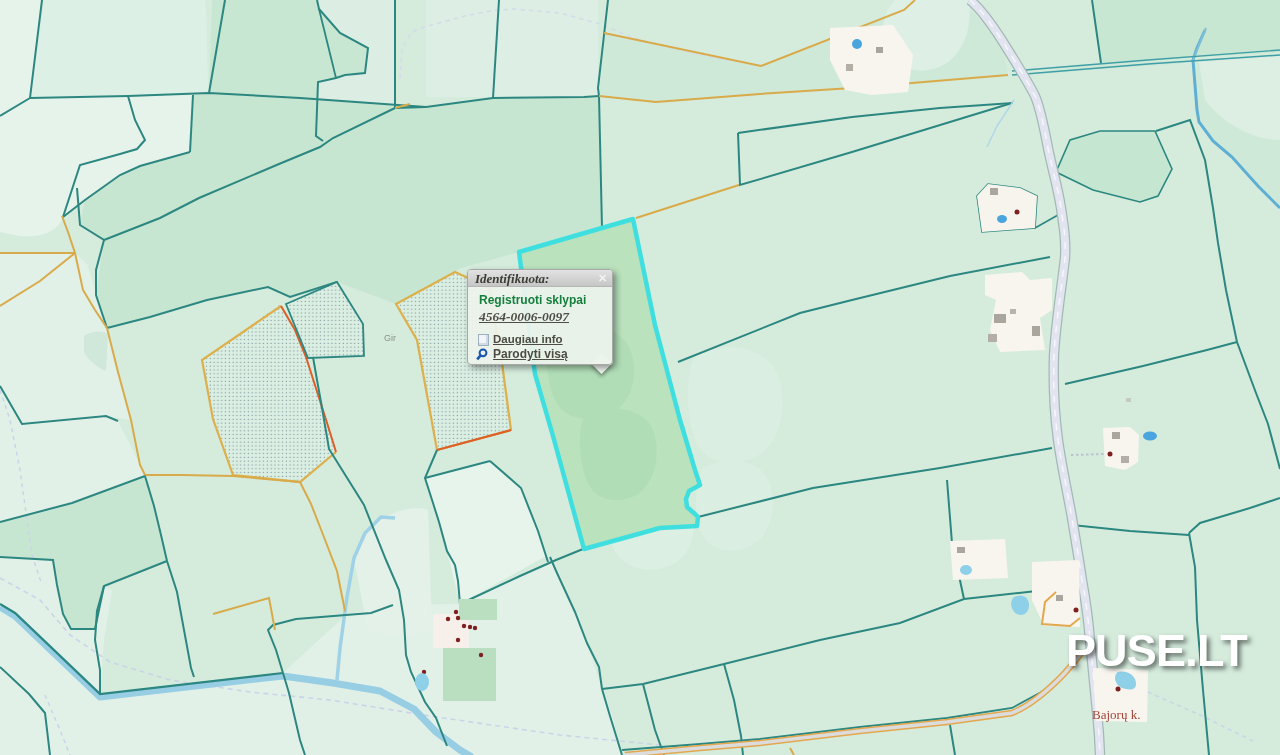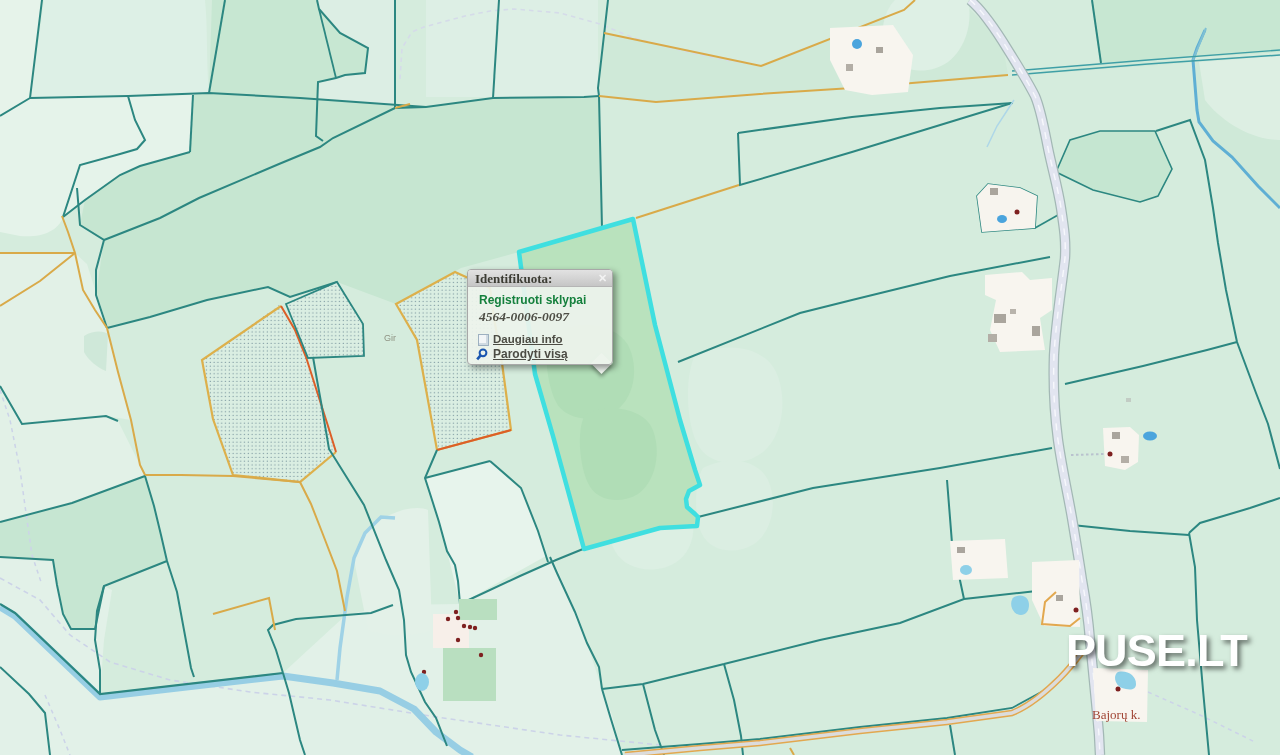--- a/index.html
+++ b/index.html
@@ -331,27 +331,27 @@
 
 <text x="1092" y="719" font-size="13" fill="#a04434" font-family="Liberation Serif, serif">Bajorų k.</text>
 </svg>
 
 <div style="position:absolute;left:594px;top:356px;width:15px;height:15px;background:#f2f7f2;transform:rotate(45deg);box-shadow:2px 2px 4px rgba(0,0,0,0.35);"></div>
 
 <div style="position:absolute;left:467px;top:269px;width:144px;height:94px;background:rgba(237,243,236,0.93);border:1px solid #a8a8a8;border-radius:4px;box-shadow:3px 3px 6px rgba(0,0,0,0.4);">
 
   <div style="position:absolute;left:0;top:0;right:0;height:16px;background:linear-gradient(#e2e2e2,#c6c6c6);border-bottom:1px solid #b5b5b5;border-radius:3px 3px 0 0;"></div>
 
-  <span style="position:absolute;left:7px;top:1px;font-family:'Liberation Serif',serif;font-weight:bold;font-size:13px;color:#3c3c34;">Identifikuota:</span>
+  <span style="position:absolute;left:7px;top:1px;font-family:'Liberation Serif',serif;font-style:italic;font-weight:bold;font-size:13px;color:#3c3c34;">Identifikuota:</span>
 
   <span style="position:absolute;left:130px;top:2px;color:#f2f2f2;font-size:11px;font-weight:bold;">✕</span>
 
   <span style="position:absolute;left:11px;top:23px;font-size:12px;font-weight:bold;color:#15803d;font-family:'Liberation Sans',sans-serif;">Registruoti sklypai</span>
 
-  <span style="position:absolute;left:11px;top:39px;font-size:13.5px;font-weight:bold;font-style:italic;color:#4e4e46;font-family:'Liberation Serif',serif;">4564-0006-0097</span>
+  <span style="position:absolute;left:11px;top:39px;font-size:13.5px;font-weight:bold;font-style:italic;color:#4e4e46;font-family:'Liberation Serif',serif;text-decoration:underline;">4564-0006-0097</span>
 
   <span style="position:absolute;left:10px;top:64px;width:9px;height:10px;background:#f2f5f7;border:1px solid #9db0c0;box-shadow:inset -2px -2px 0 #cfdae2;"></span>
 
   <span style="position:absolute;left:25px;top:63px;font-size:11.5px;font-weight:bold;color:#4c4c44;text-decoration:underline;">Daugiau info</span>
 
   <svg width="13" height="13" viewBox="0 0 13 13" style="position:absolute;left:8px;top:78px;">
         <circle cx="7" cy="4.8" r="3.4" fill="none" stroke="#1a56b0" stroke-width="2"></circle>
         <line x1="4.4" y1="7.6" x2="1.2" y2="11.4" stroke="#1a56b0" stroke-width="2.6"></line>
       </svg>
 

